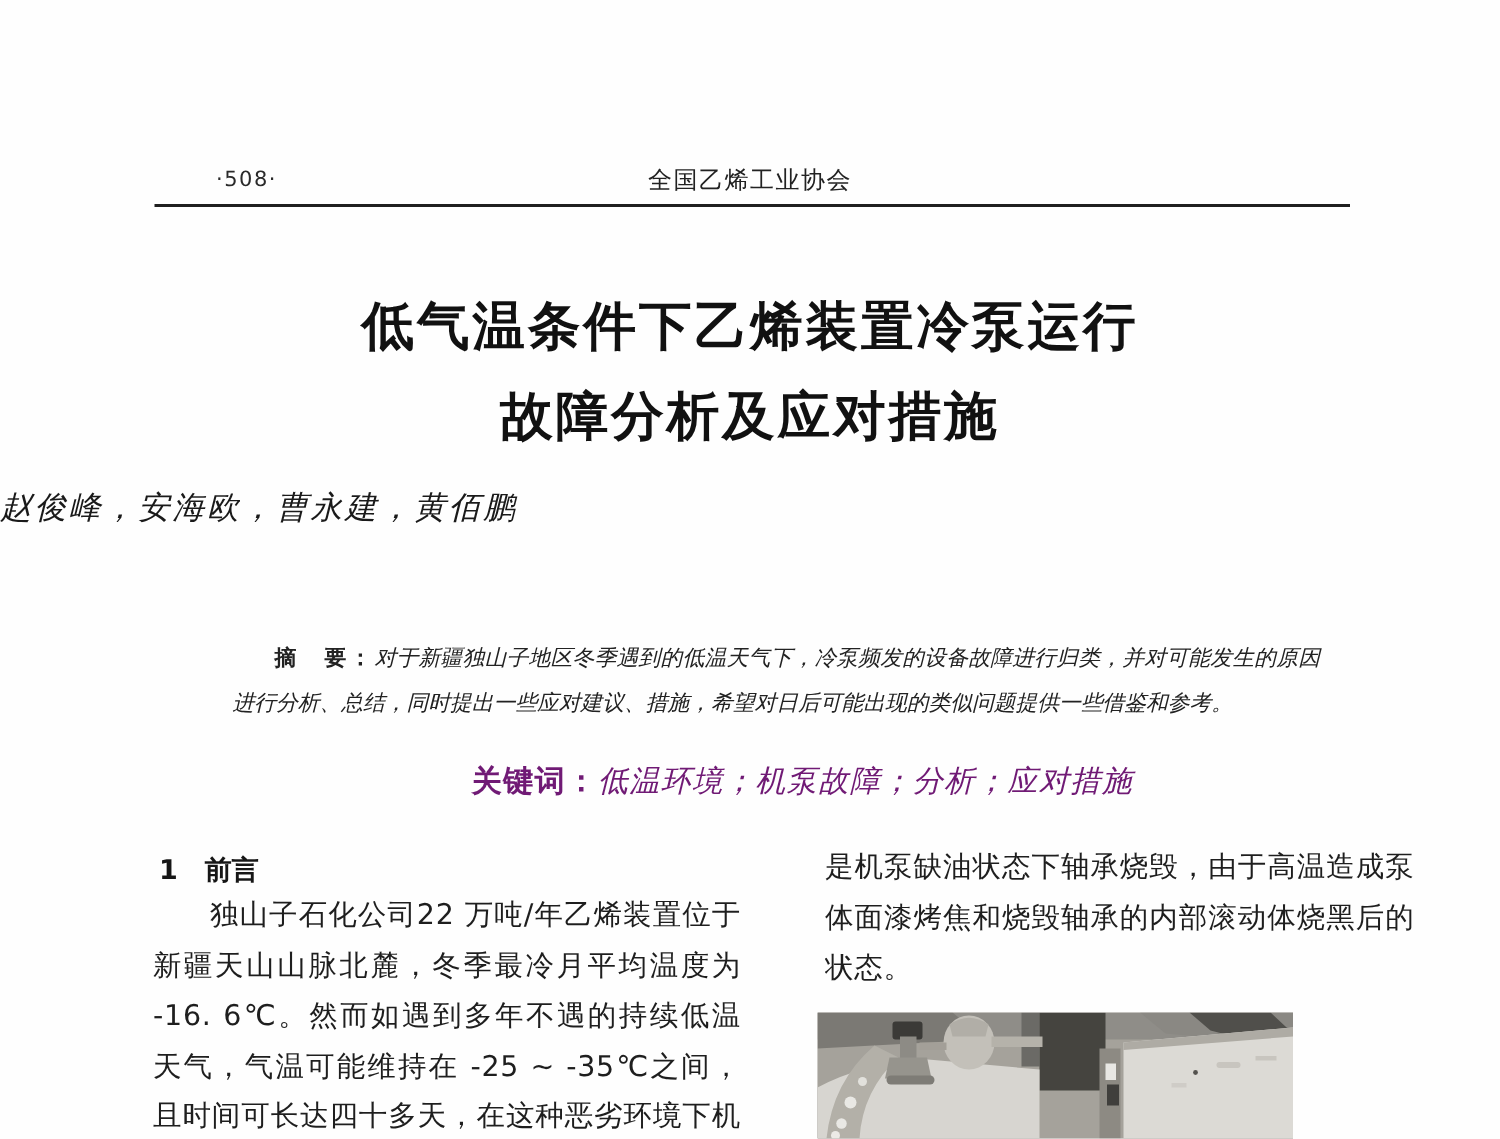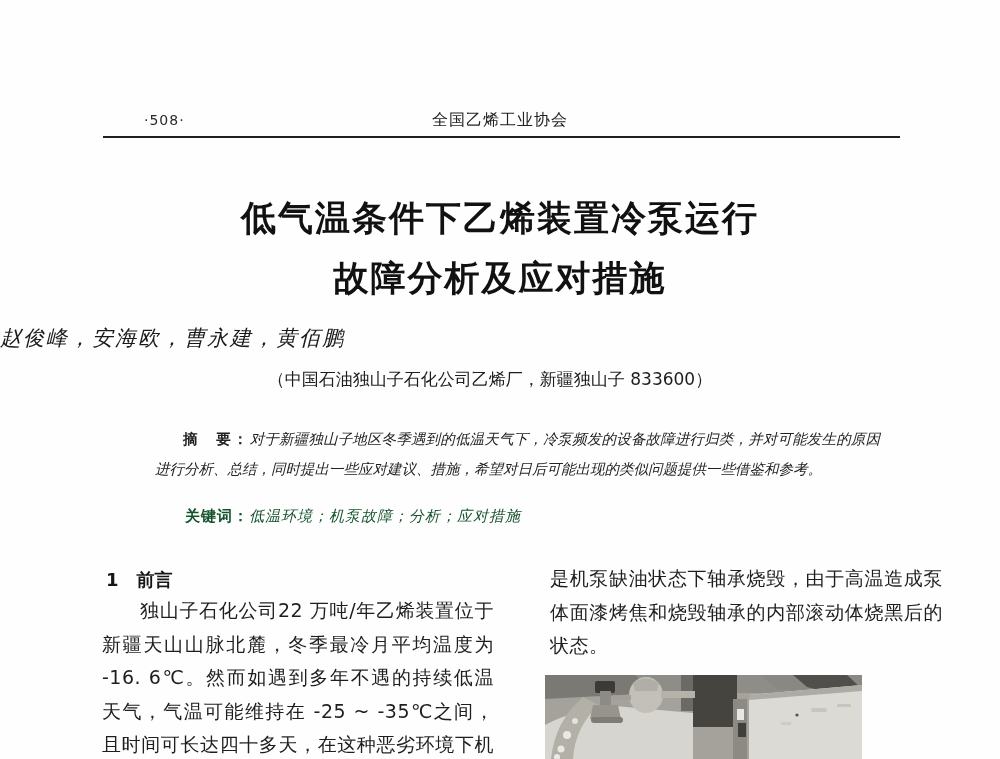--- a/index.html
+++ b/index.html
@@ -90,24 +90,25 @@
     text-indent: 28px;
     color: #222;
     font-style: italic;
   }
   .abstract .label { font-weight: bold; font-style: normal; letter-spacing: 2px; }
   .keywords {
     position: absolute;
     left: 185px;
     top: 507px;
     width: 700px;
-    font-size: 15px;
-    color: #14532d;
+    font-size: 20px;
+    color: #701a75;
     font-style: italic;
     letter-spacing: 1px;
+    text-align: center;
   }
   .keywords .label { font-weight: bold; font-style: normal; }
   
   .section-heading {
     position: absolute;
     left: 106px;
     top: 568px;
     font-size: 18px;
     font-weight: bold;
     color: #161616;
@@ -161,21 +162,20 @@
   <span class="page-number">·508·</span>
   <div class="journal-name">全国乙烯工业协会</div>
   <div class="header-rule"></div>
 
   <h1 class="article-title">
     <div>低气温条件下乙烯装置冷泵运行</div>
     <div>故障分析及应对措施</div>
   </h1>
 
   <div class="authors">赵俊峰，安海欧，曹永建，黄佰鹏</div>
-  <div class="affiliation">（中国石油独山子石化公司乙烯厂，新疆独山子 833600）</div>
 
   <p class="abstract"><span class="label">摘　要：</span><span>对于新疆独山子地区冬季遇到的低温天气下，冷泵频发的设备故障进行归类，并对可能发生的原因进行分析、总结，同时提出一些应对建议、措施，希望对日后可能出现的类似问题提供一些借鉴和参考。</span></p>
 
   <p class="keywords"><span class="label">关键词：</span><span>低温环境；机泵故障；分析；应对措施</span></p>
 
   <h2 class="section-heading"><span class="num">1</span><span>前言</span></h2>
 
   <p class="body-left">独山子石化公司22 万吨/年乙烯装置位于新疆天山山脉北麓，冬季最冷月平均温度为 -16. 6℃。然而如遇到多年不遇的持续低温天气，气温可能维持在 -25 ~ -35℃之间，且时间可长达四十多天，在这种恶劣环境下机泵轴承烧毁、机封泄</p>
 
   <p class="body-right">是机泵缺油状态下轴承烧毁，由于高温造成泵体面漆烤焦和烧毁轴承的内部滚动体烧黑后的状态。</p>

